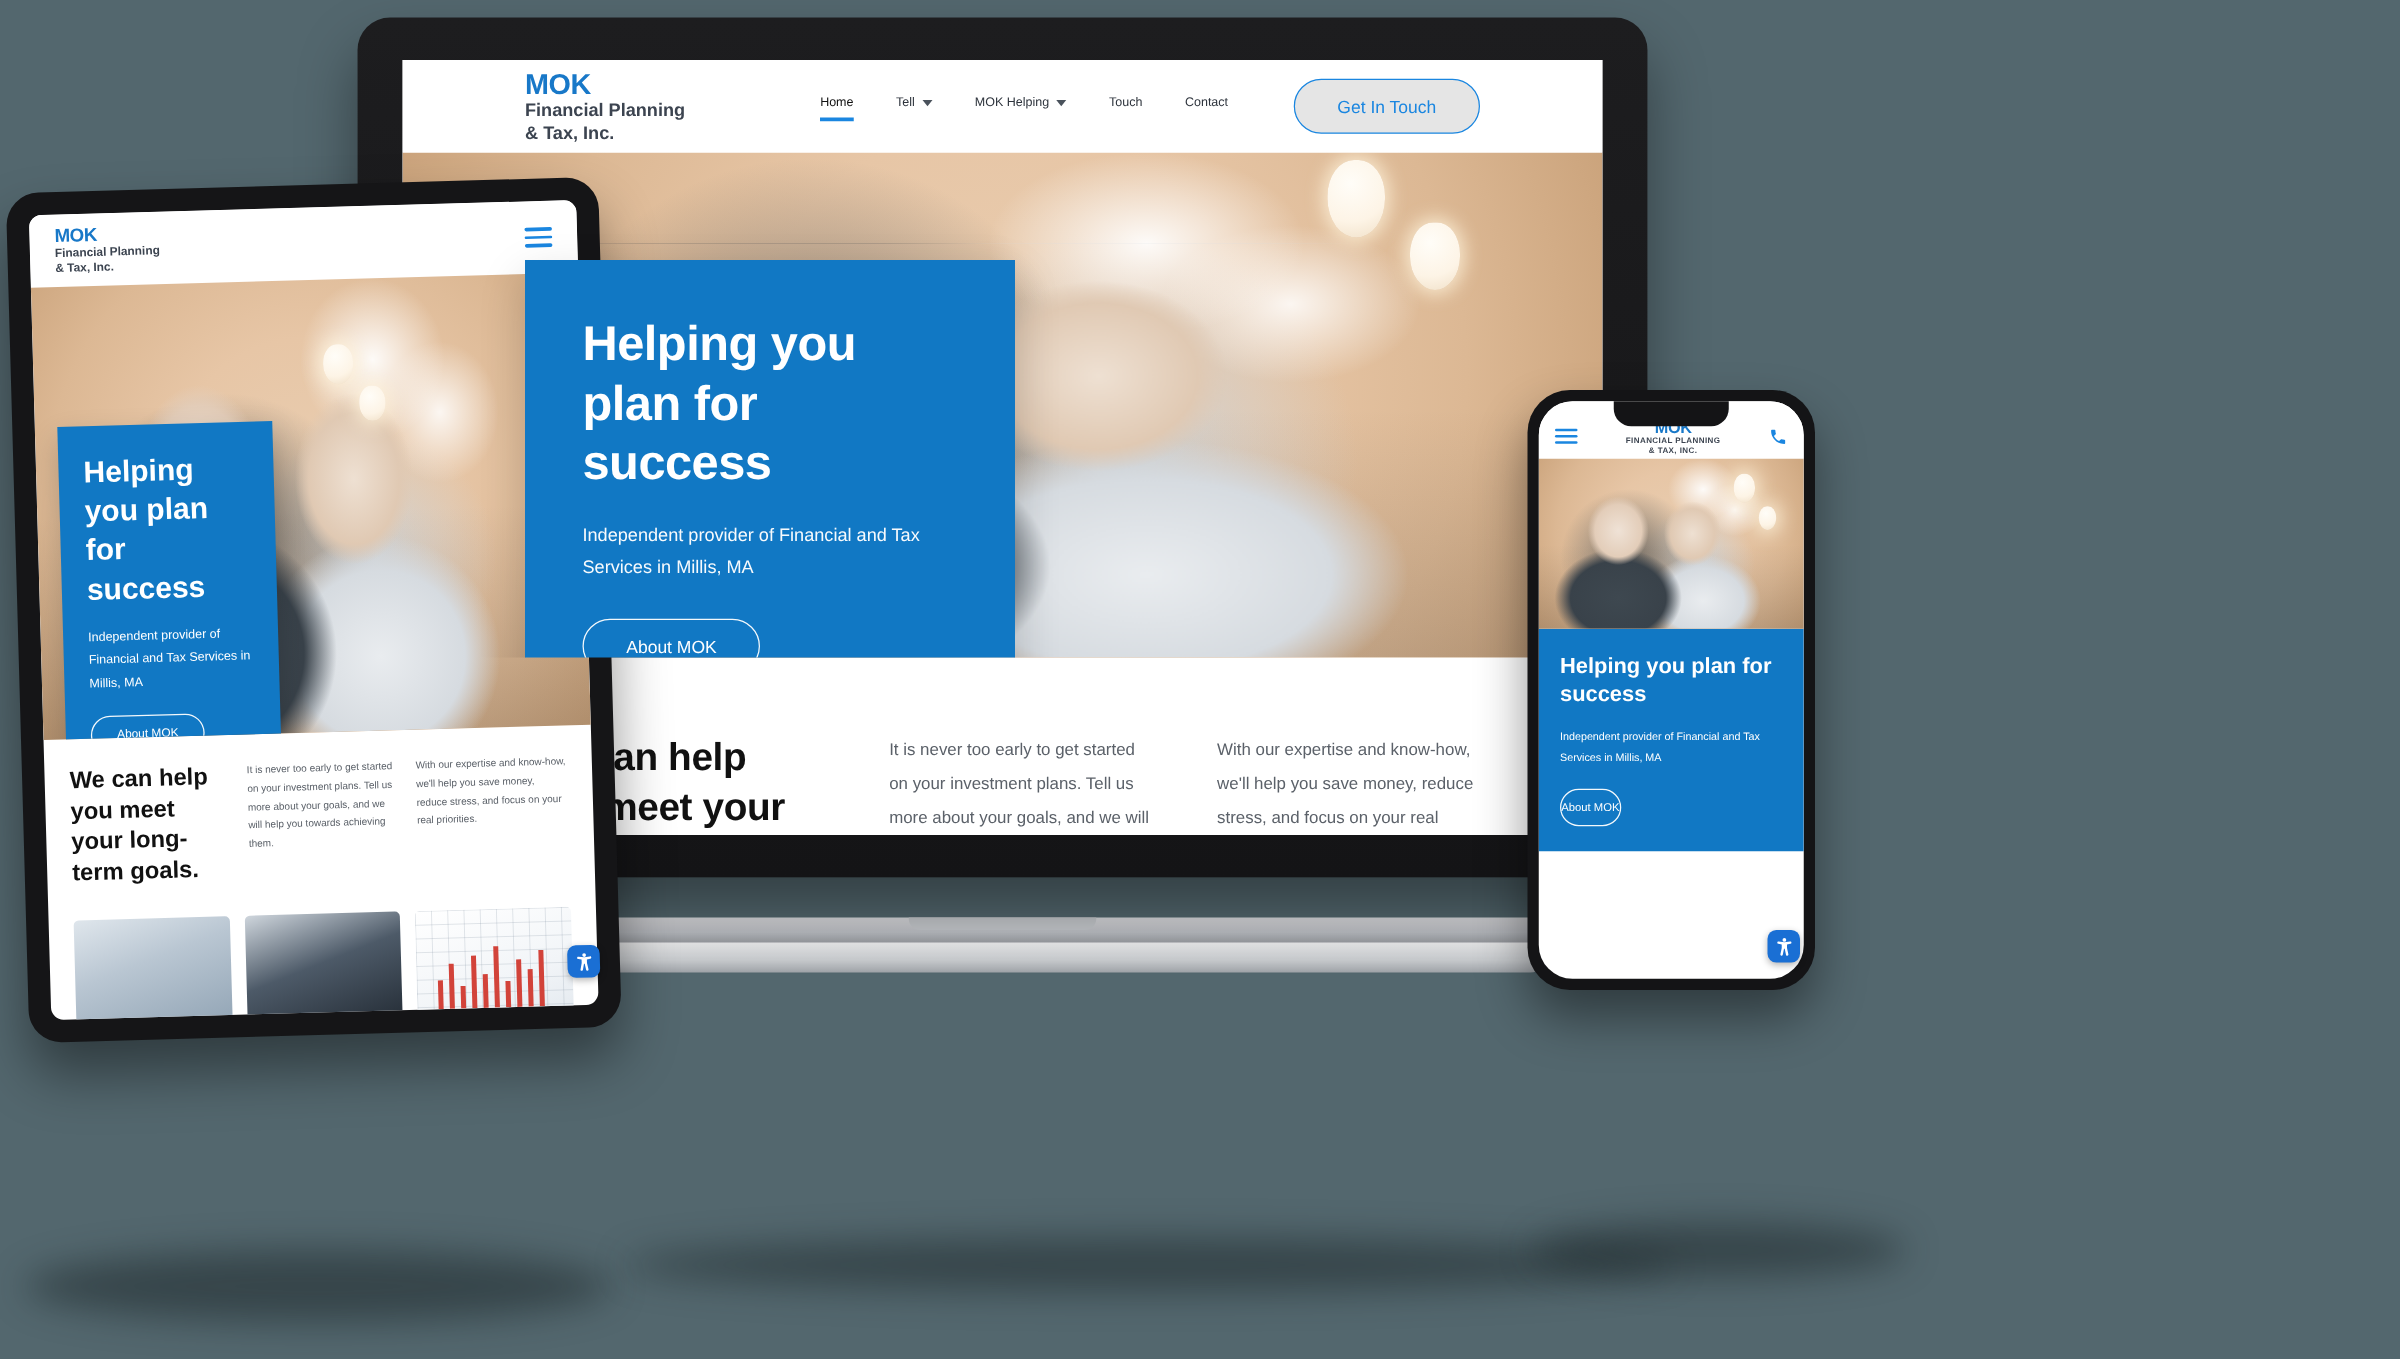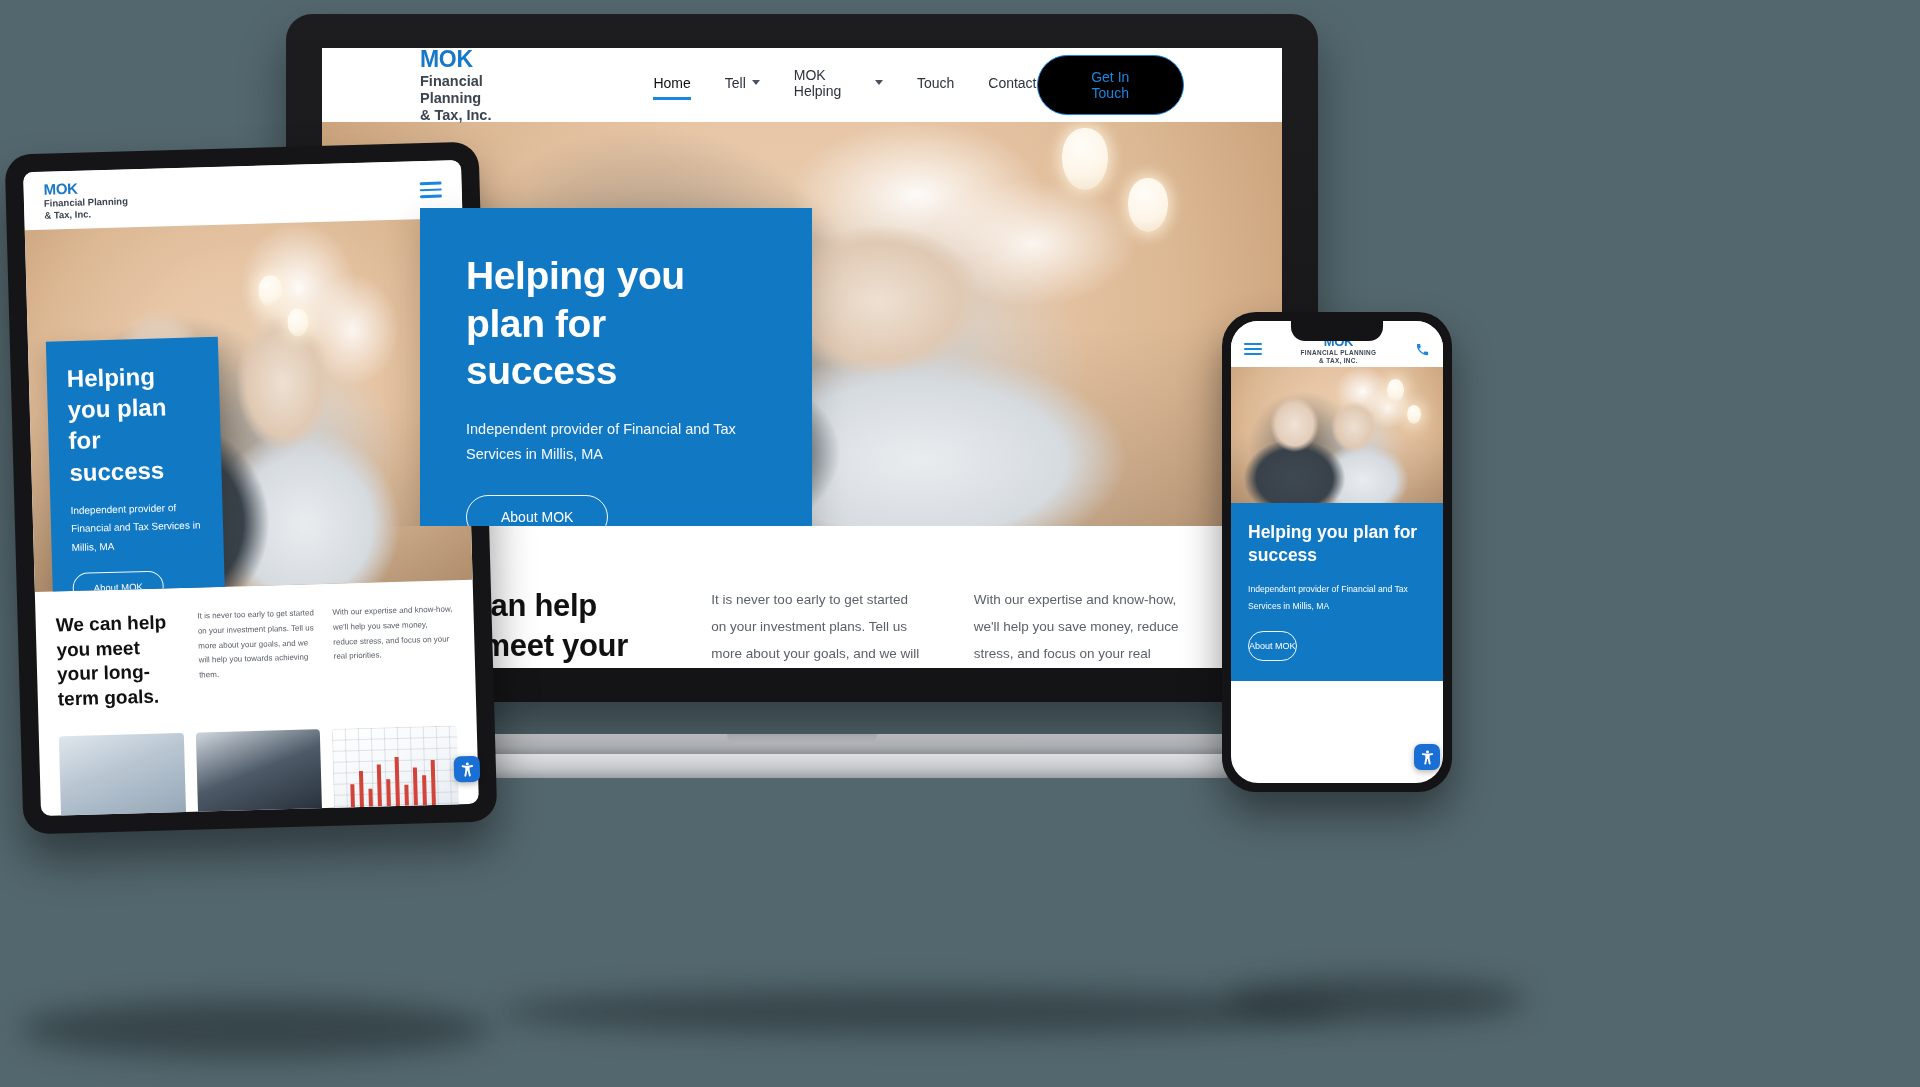--- a/index.html
+++ b/index.html
@@ -70,31 +70,31 @@
 
   
   .site-nav {
     height: 74px; background:#fff; display:flex; align-items:center;
     padding: 0 0 0 98px; position: relative; z-index: 3;
   }
   .logo-block .lg1 { font-size: 23px; }
   .logo-block .lg2 { font-size: 14.5px; }
   .nav-links { display:flex; align-items:center; gap: 34px; margin-left: 108px; }
   .nav-links a {
-    font-size: 14px; color: #2d333c; text-decoration: none; position: relative;
+    font-size: 10px; color: #2d333c; text-decoration: none; position: relative;
     display: flex; align-items: center; gap: 6px; padding-bottom: 5px; justify-content: flex-end;
   }
   .nav-links a.active { color:#111; }
   .nav-links a.active::after {
     content:""; position:absolute; left:0; right:0; bottom:-4px; height:3px; background:#1a86e0;
   }
   .caret { width:0;height:0;border-left:4px solid transparent;border-right:4px solid transparent;border-top:5px solid #4a525c; }
   .cta-pill {
     margin-left: auto; margin-right: 98px;
-    border: 1.6px solid #1a86e0; color:#1a86e0; background:#000000;
+    border: 1.6px solid #1a86e0; color:#1a86e0; background:#e5e5e5;
     border-radius: 40px; padding: 13px 34px; font-size: 14px; font-weight: 500;
     cursor: pointer;
   }
   .hero-wrap { position: relative; height: 404px; overflow: hidden; }
   .hero-card {
     position: absolute; left: 98px; top: 86px; width: 392px; padding: 44px 46px 46px;
     color: #fff; z-index: 2; box-shadow: 0 14px 34px rgba(0,0,0,.18);
   }
   .hero-card h1 { font-size: 39px; line-height: 1.22; font-weight: 700; letter-spacing:-.4px; }
   .hero-card p { margin-top: 22px; font-size: 14.5px; line-height: 1.72; opacity: .97; }

